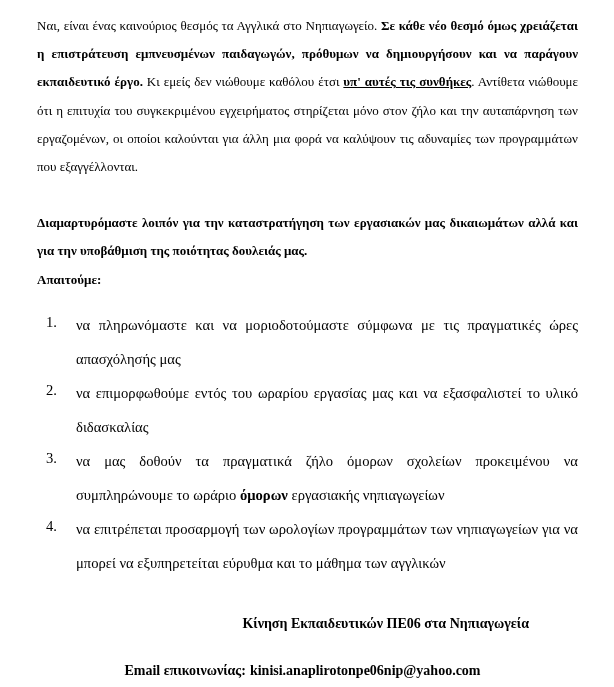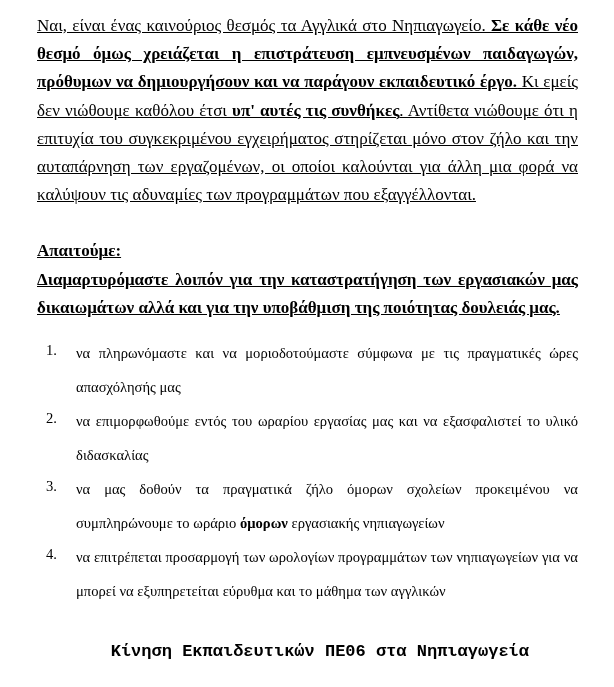--- a/index.html
+++ b/index.html
@@ -16,26 +16,25 @@
   }
   .page {
     position: relative;
     width: 614px;
     height: 687px;
     box-sizing: border-box;
     padding: 12px 36px 0 37px;
     overflow: hidden;
   }
   .para {
-    font-size: 17px;
+    font-size: 13px;
     line-height: 28.2px;
     text-align: justify;
     text-justify: inter-word;
     margin: 0;
-    text-decoration: underline;
   }
   .para.body-para {
     margin-bottom: 0;
   }
   .gap {
     height: 28px;
   }
   .gap-small {
     height: 14px;
   }
@@ -71,24 +70,23 @@
     text-align: left;
     font-size: 14.6px;
     line-height: 28.2px;
   }
   .sig-block {
     margin-top: 30px;
     text-align: right;
     padding-right: 10px;
   }
   .sig-line {
-    font-size: 17px;
+    font-size: 14px;
     line-height: 28.2px;
     font-weight: bold;
-    font-family: Liberation Mono, monospace;
   }
   .sig-wrap-org {
     text-align: right;
     padding-right: 39px;
   }
   .sig-wrap-email {
     text-align: center;
     padding-right: 0;
     margin-top: 19px;
   }
@@ -96,32 +94,36 @@
 </style>
 </head>
 <body>
 
 <div class="page">
 
   <p class="para body-para"><span>Ναι, είναι ένας καινούριος θεσμός τα Αγγλικά στο Νηπιαγωγείο. </span><b>Σε κάθε νέο θεσμό όμως χρειάζεται η επιστράτευση εμπνευσμένων παιδαγωγών, πρόθυμων να δημιουργήσουν και να παράγουν εκπαιδευτικό έργο.</b><span> Κι εμείς δεν νιώθουμε καθόλου έτσι </span><span class="u">υπ' αυτές τις συνθήκες</span><span>.  Αντίθετα νιώθουμε ότι η επιτυχία του συγκεκριμένου εγχειρήματος στηρίζεται μόνο στον ζήλο και την αυταπάρνηση των εργαζομένων, οι οποίοι καλούνται για άλλη μια φορά να  καλύψουν τις αδυναμίες των προγραμμάτων που εξαγγέλλονται.</span></p>
 
   <div class="gap"></div>
 
+  <p class="para"><b>Διαμαρτυρόμαστε λοιπόν για την καταστρατήγηση των εργασιακών μας δικαιωμάτων αλλά και για την υποβάθμιση της ποιότητας δουλειάς μας.</b></p>
+
   <p class="para"><b>Απαιτούμε:</b></p>
-
-  <p class="para"><b>Διαμαρτυρόμαστε λοιπόν για την καταστρατήγηση των εργασιακών μας δικαιωμάτων αλλά και για την υποβάθμιση της ποιότητας δουλειάς μας.</b></p>
 
   <div class="gap-small"></div>
 
   <ol class="demands">
     <li><span>να πληρωνόμαστε και να μοριοδοτούμαστε σύμφωνα με τις πραγματικές ώρες απασχόλησής μας</span><b></b><span></span></li>
     <li><span>να επιμορφωθούμε εντός του ωραρίου εργασίας μας και να εξασφαλιστεί το υλικό διδασκαλίας</span><b></b><span></span></li>
     <li><span>να μας δοθούν τα πραγματικά ζήλο όμορων σχολείων προκειμένου να συμπληρώνουμε το ωράριο </span><b>όμορων</b><span> εργασιακής νηπιαγωγείων</span></li>
     <li><span>να επιτρέπεται προσαρμογή των ωρολογίων προγραμμάτων των νηπιαγωγείων για να μπορεί να εξυπηρετείται εύρυθμα και το μάθημα των αγγλικών</span><b></b><span></span></li>
   </ol>
 
   <div class="sig-block">
     <div class="sig-wrap-org">
       <span class="sig-line">Κίνηση Εκπαιδευτικών ΠΕ06 στα Νηπιαγωγεία</span>
     </div>
+    <div class="sig-wrap-email">
+      <span class="sig-line nowrap">Email επικοινωνίας:</span>
+      <span class="sig-line nowrap">kinisi.anaplirotonpe06nip@yahoo.com</span>
+    </div>
   </div>
 
 </div>
 
 </body></html>

